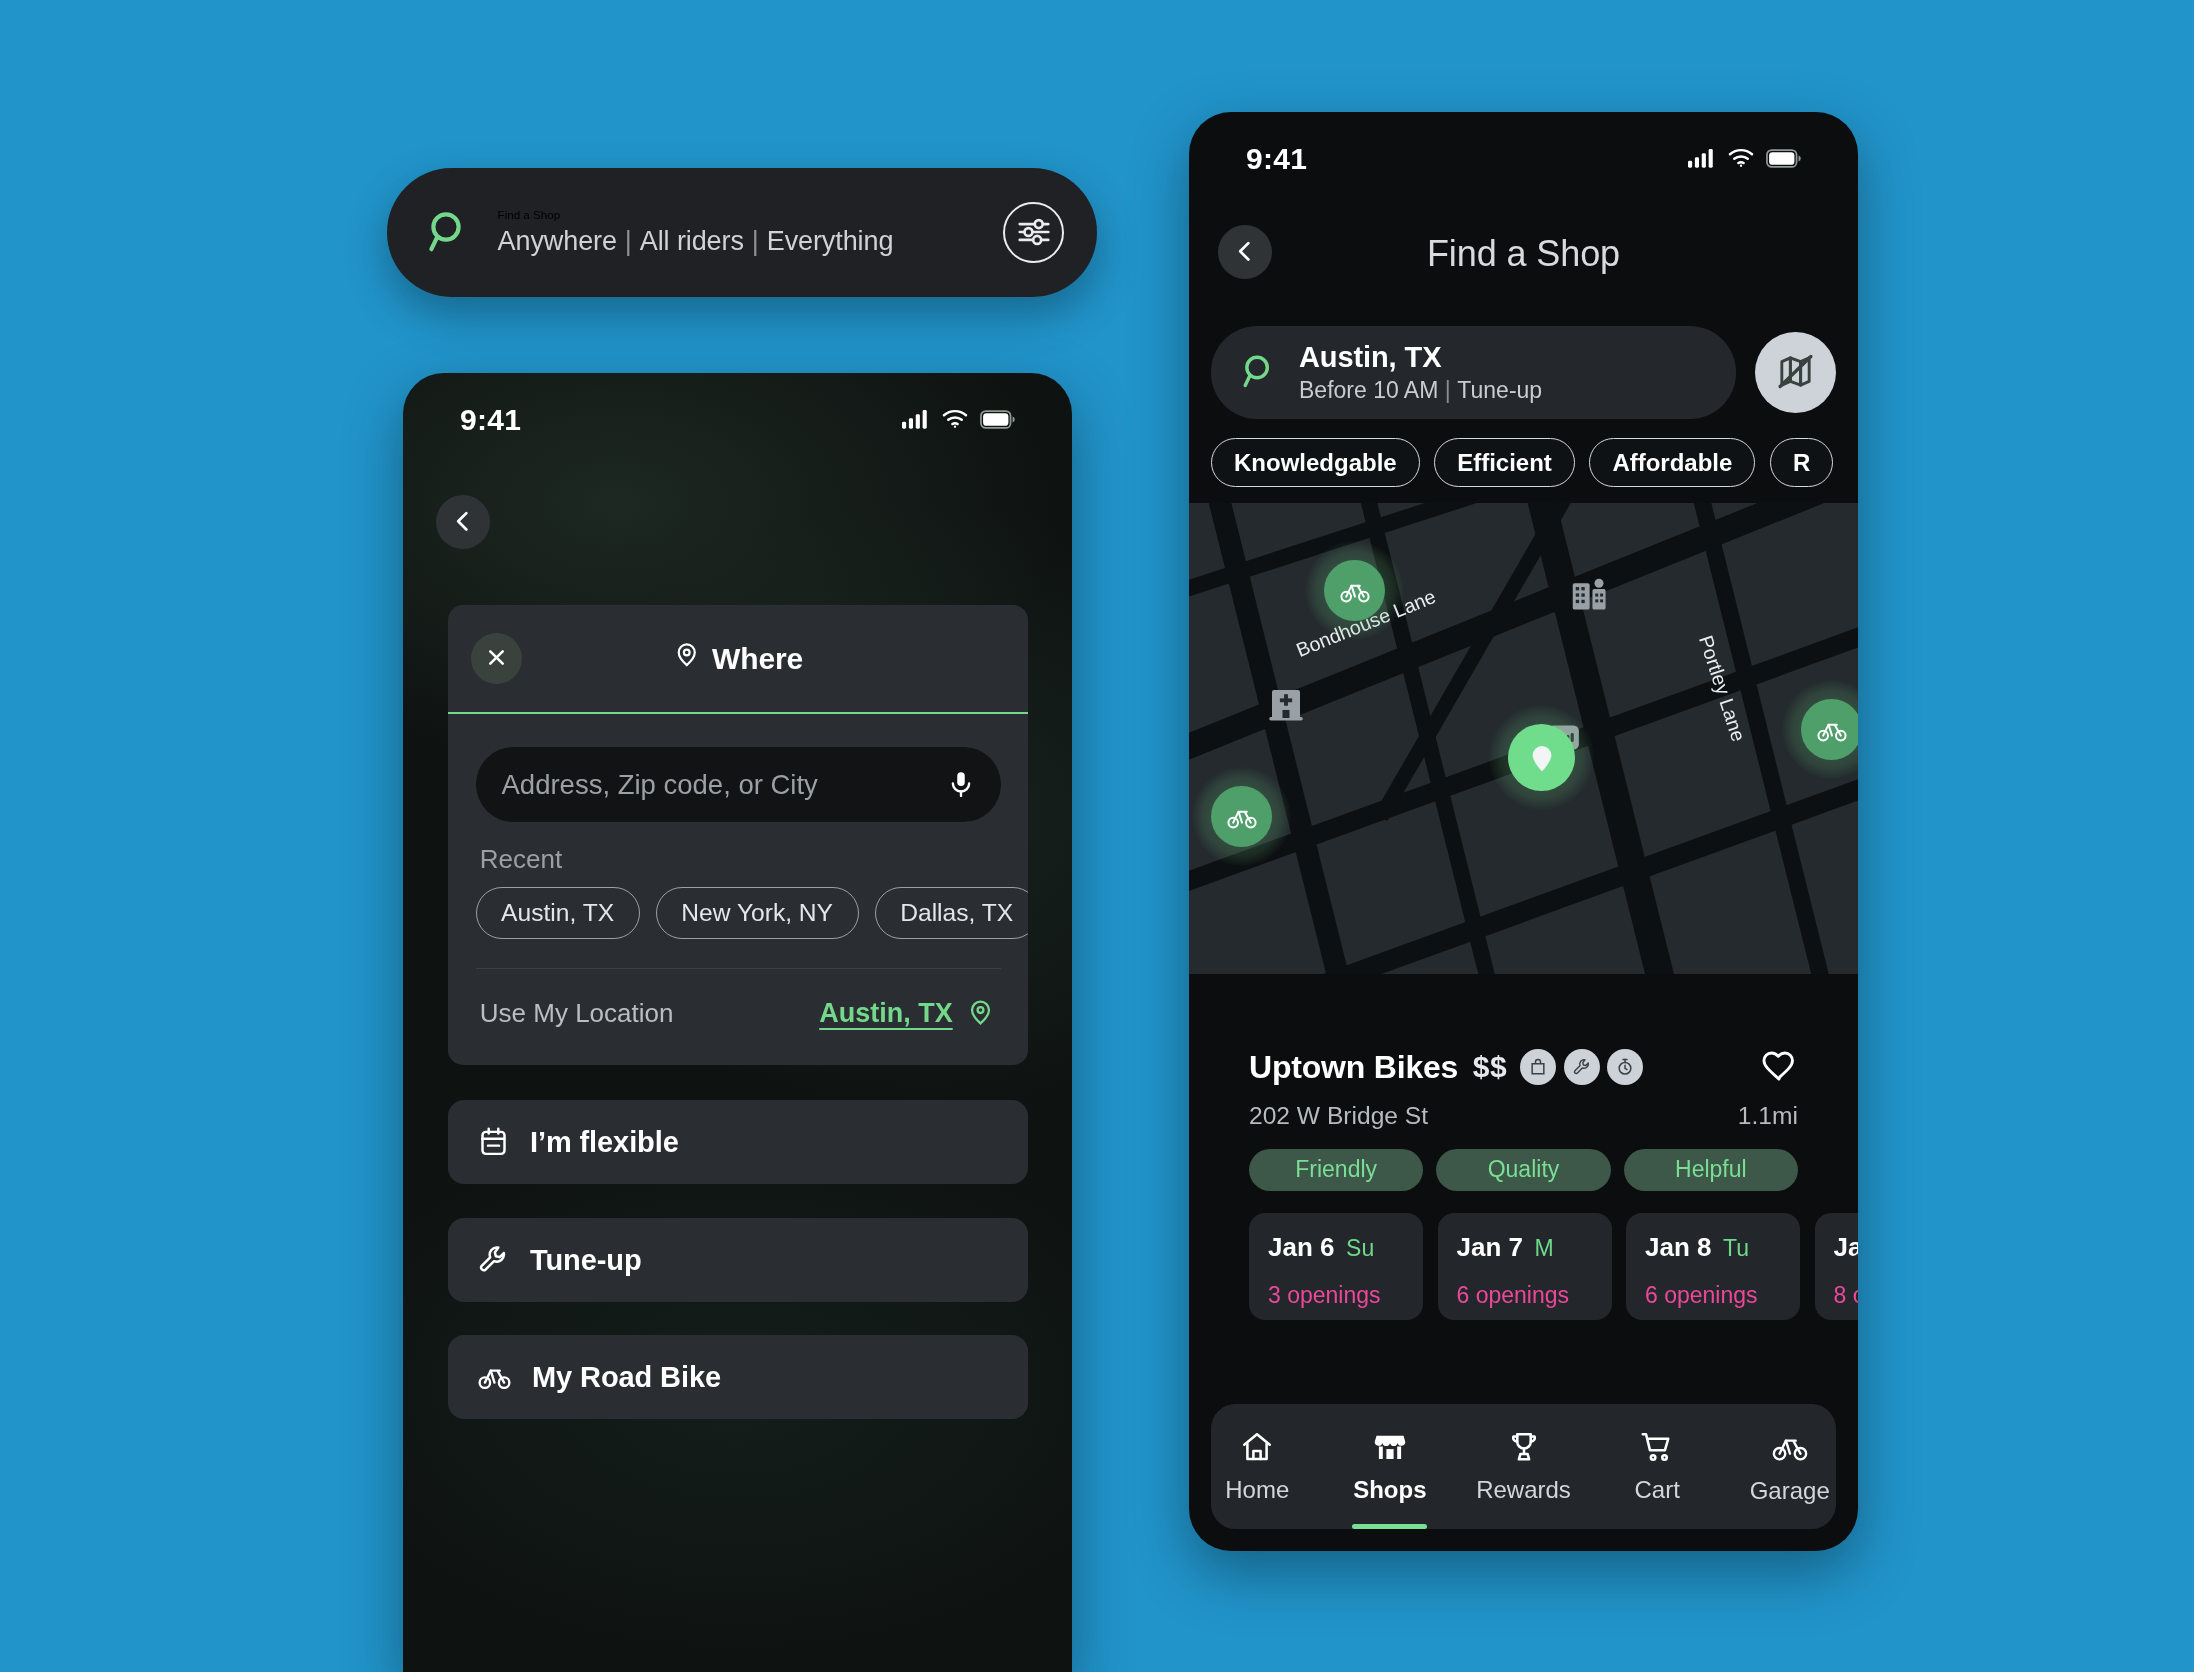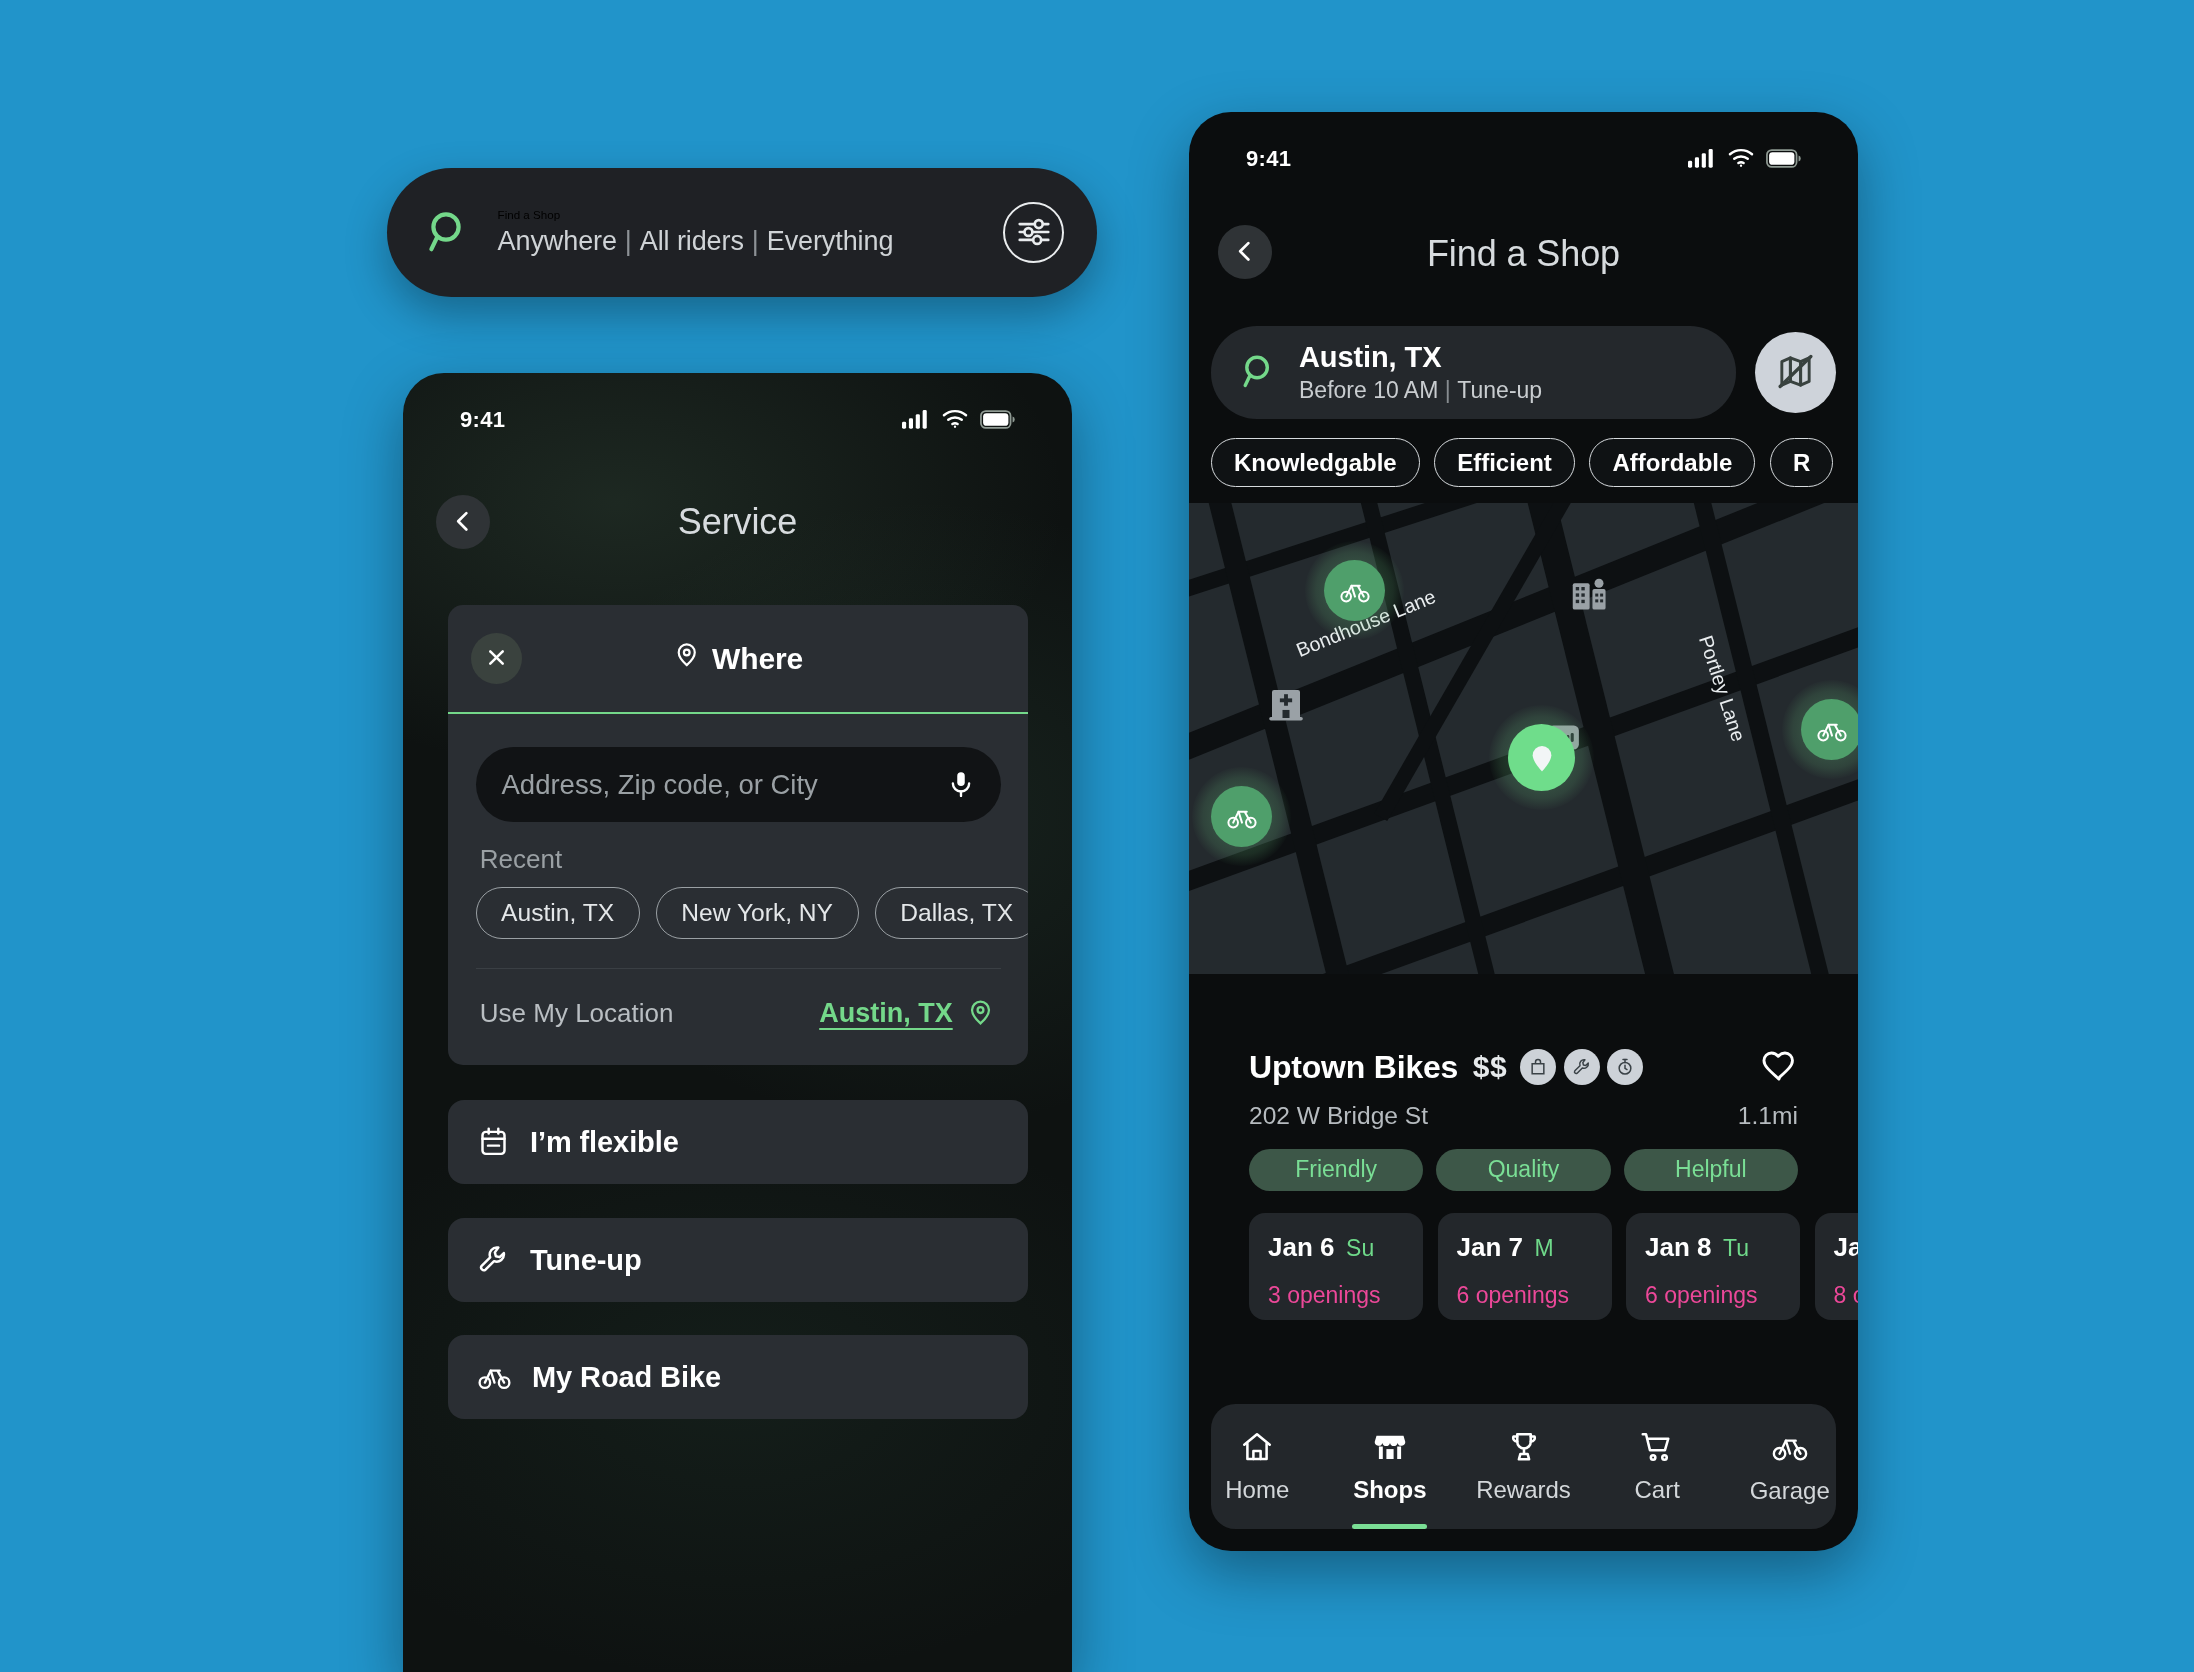--- a/index.html
+++ b/index.html
@@ -44,21 +44,21 @@
       #0e1211;
   }
   .phone-right {
     left: 1189px; top: 112px; width: 669px; height: 1439px;
     border-radius: 42px; background: #0b0d0e;
   }
 
   
   .statusbar { position: absolute; left: 0; right: 0; top: 0; height: 94px;
     display: flex; align-items: center; justify-content: space-between; padding: 0 57px; }
-  .sb-time { color: #fff; font-size: 22px; font-weight: 700; letter-spacing: 0.3px; }
+  .sb-time { color: #fff; font-size: 30px; font-weight: 700; letter-spacing: 0.3px; }
   .sb-icons { display: flex; align-items: center; gap: 12.3px; }
 
   
   .navhdr { position: absolute; left: 0; right: 0; display: flex; align-items: center; }
   .backbtn { position: absolute; width: 54px; height: 54px; border-radius: 50%;
     background: #2f3336; display: flex; align-items: center; justify-content: center; }
   .navtitle { width: 100%; text-align: center; color: #d7dbde; font-size: 36px; font-weight: 400; letter-spacing: -0.1px; }
 
   
   .where-card {
@@ -228,21 +228,20 @@
     </div>
 
     <div class="navhdr" style="top:116px; height:65px;">
       <div class="backbtn" style="left:33px; top:5.8px;">
         <span>
           <svg width="24.6" height="24.6" viewBox="0 0 24 24" fill="none" stroke="#fff" stroke-width="2.6" stroke-linecap="round" stroke-linejoin="round">
               <polyline points="15,4 7,12 15,20"></polyline>
             </svg>
         </span>
       </div>
-      <div class="navtitle">Service</div>
     </div>
 
     <div class="where-card">
       <div class="where-head">
         <div class="close-btn">
           <span>
             <svg width="23" height="23" viewBox="0 0 24 24" fill="none" stroke="#fff" stroke-width="2.6" stroke-linecap="round">
                 <line x1="5.5" y1="5.5" x2="18.5" y2="18.5"></line>
                 <line x1="18.5" y1="5.5" x2="5.5" y2="18.5"></line>
               </svg>

